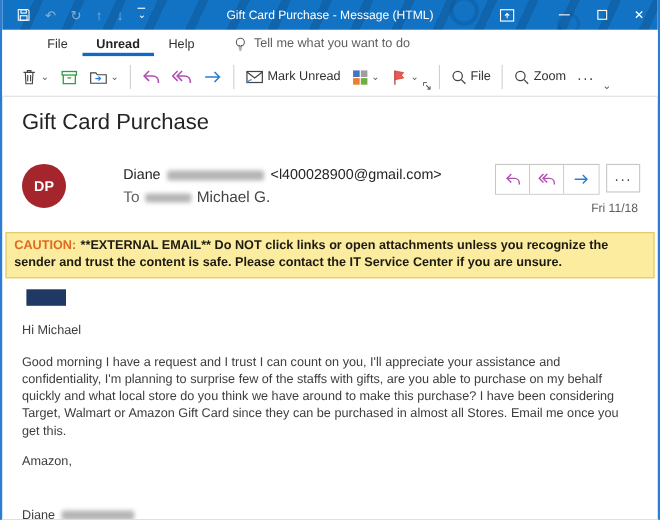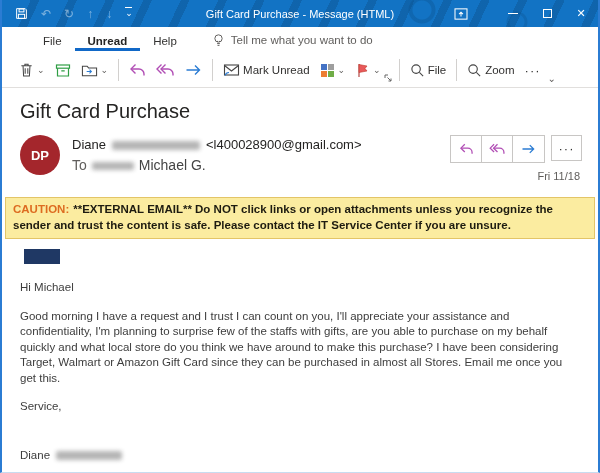--- a/index.html
+++ b/index.html
@@ -42,21 +42,21 @@
   .ribbon { height:35px; display:flex; align-items:center; padding:0 8px 0 12px; border-bottom:1px solid #e1dfdd; background:#fff; }
   .tbtn { background:none; border:none; cursor:pointer; display:flex; align-items:center; gap:3px; padding:4px 5px; font-family:inherit; }
   .tbtn .lbl { font-size:11.5px; color:#323130; }
   .chev { font-size:9px; color:#605e5c; line-height:1; }
   .sep { width:1px; height:22px; background:#d2d0ce; margin:0 5px; }
   .launcher { margin:10px 2px 0 -2px; cursor:pointer; display:flex; align-self:flex-end; padding-bottom:5px; }
   .collapse-chev { margin-left:2px; align-self:flex-end; padding-bottom:3px; color:#605e5c; font-size:10px; cursor:pointer; }
   .more-dots { font-size:13px; letter-spacing:1px; color:#323130; }
   
   .subject { font-size:20px; color:#252423; margin:12px 0 0 18px; font-weight:normal; }
-  .msg-header { display:flex; margin:12px 16px 0 18px; }
+  .msg-header { display:flex; margin:26px 16px 0 18px;gap:40px; }
   .avatar { width:40px; height:40px; border-radius:50%; background:#a4262c; color:#fff; font-size:13px; font-weight:bold;
             display:flex; align-items:center; justify-content:center; flex-shrink:0; cursor:pointer; }
   .sender-block { margin-left:12px; flex:1; min-width:0; padding-top:2px; }
   .line1 { font-size:13px; color:#252423; white-space:nowrap; }
   .line2 { font-size:14px; color:#605e5c; margin-top:5px; }
   .to-name { color:#444; }
   .redact { display:inline-block; background:#b5b5b5; border-radius:2px; filter:blur(2px); vertical-align:middle; height:9px; }
   .r-sender { width:88px; margin:0 6px; }
   .r-to { width:42px; margin:0 5px; height:8px; }
   .r-sig { width:66px; margin-left:6px; height:9px; }
@@ -314,18 +314,18 @@
 
   <div class="caution">
     <span class="caution-label">CAUTION:</span><span>**EXTERNAL EMAIL** Do NOT click links or open attachments unless you recognize the sender and trust the content is safe. Please contact the IT Service Center if you are unsure.</span>
   </div>
 
   <div class="navy-block"></div>
 
   <div class="mail-body">
     <p>Hi Michael</p>
     <p>Good morning I have a request and I trust I can count on you, I'll appreciate your assistance and confidentiality, I'm planning to surprise few of the staffs with gifts, are you able to purchase on my behalf quickly and what local store do you think we have around to make this purchase? I have been considering Target, Walmart or Amazon Gift Card since they can be purchased in almost all Stores. Email me once you get this.</p>
-    <p class="closing">Service,</p>
+    <p class="closing">Amazon,</p>
     <p class="signature"><span>Diane</span><span class="redact r-sig"></span></p>
 
   </div>
 
 </div>
 
 </body></html>

